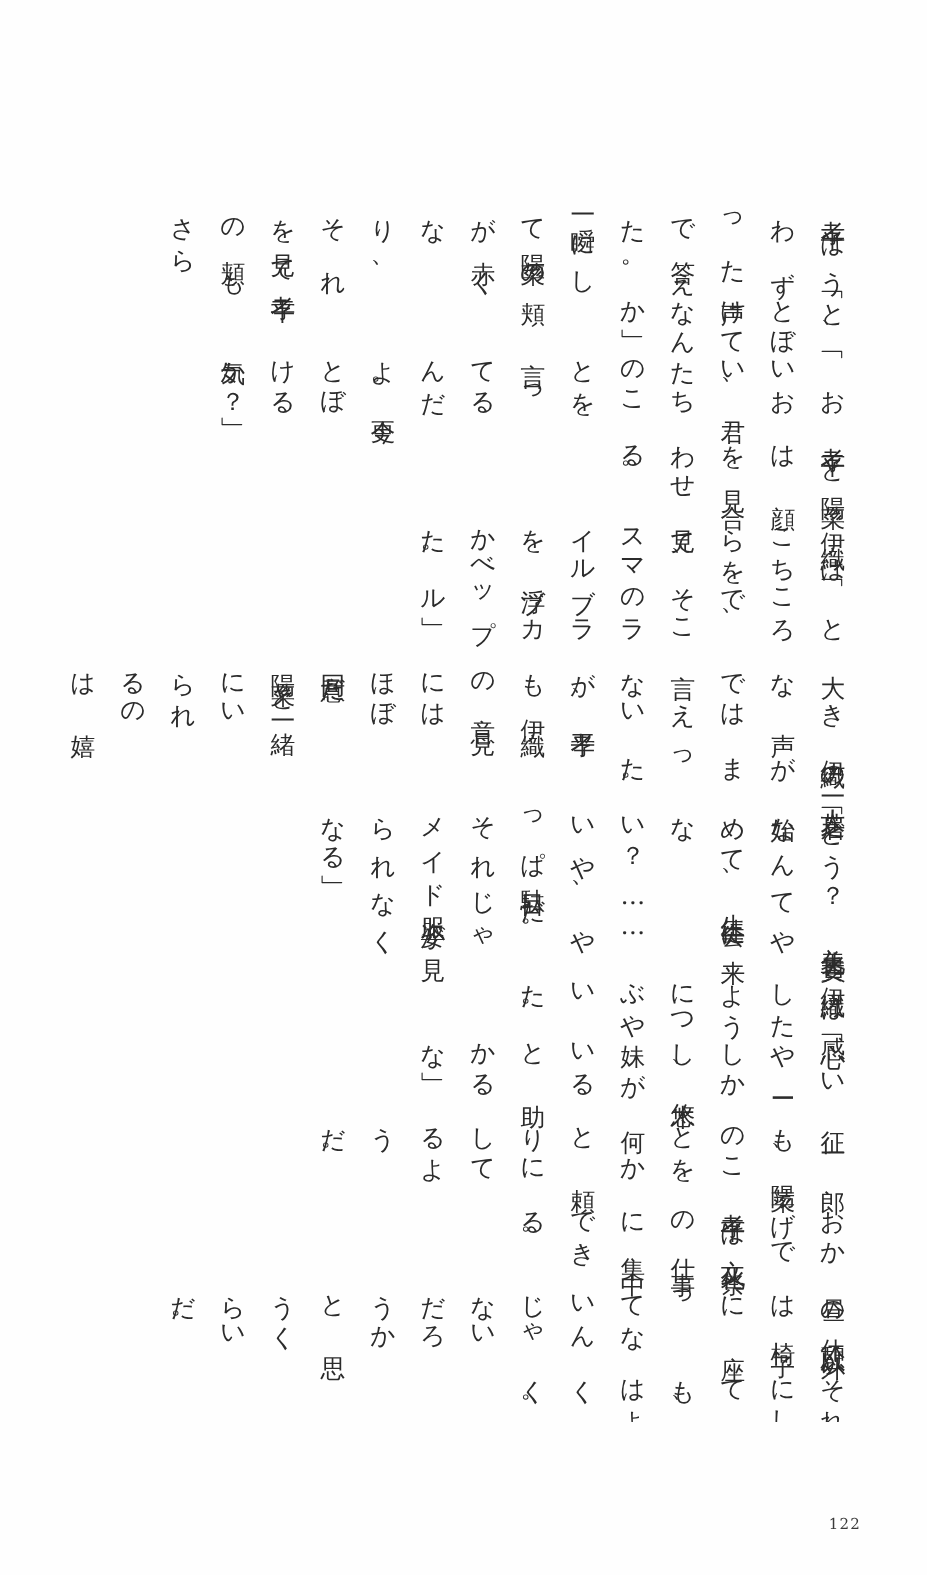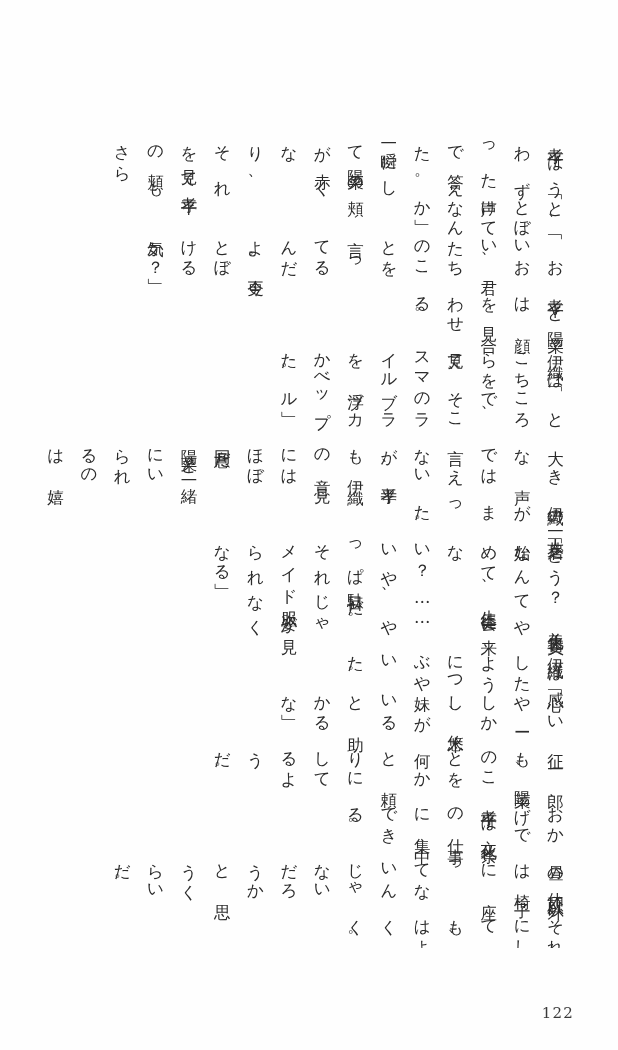--- a/index.html
+++ b/index.html
@@ -51,21 +51,21 @@
   .para.indent {
     padding-top: 16px;
   }
   .para.dialogue {
     padding-top: 0;
   }
   .page-number {
     position: absolute;
     bottom: 28px;
     right: 44px;
-    font-size: 15px;
+    font-size: 10px;
     letter-spacing: 0.08em;
     color: #3a3a3a;
     font-family: "DejaVu Serif", "Liberation Serif", serif;
   }
 </style>
 </head>
 <body>
 
 <div class="page">
 

